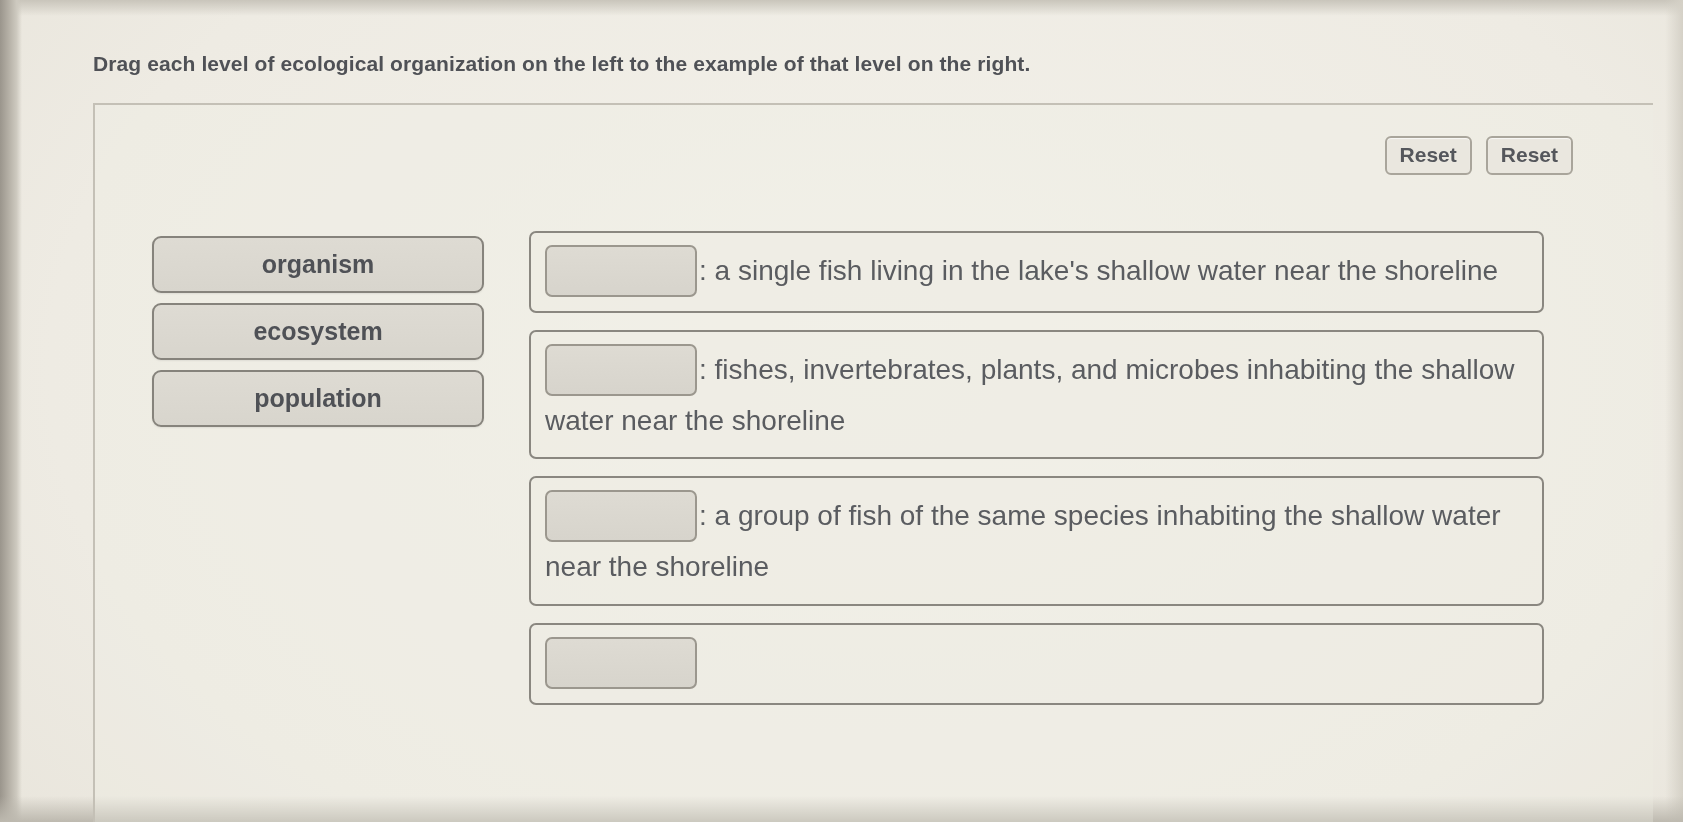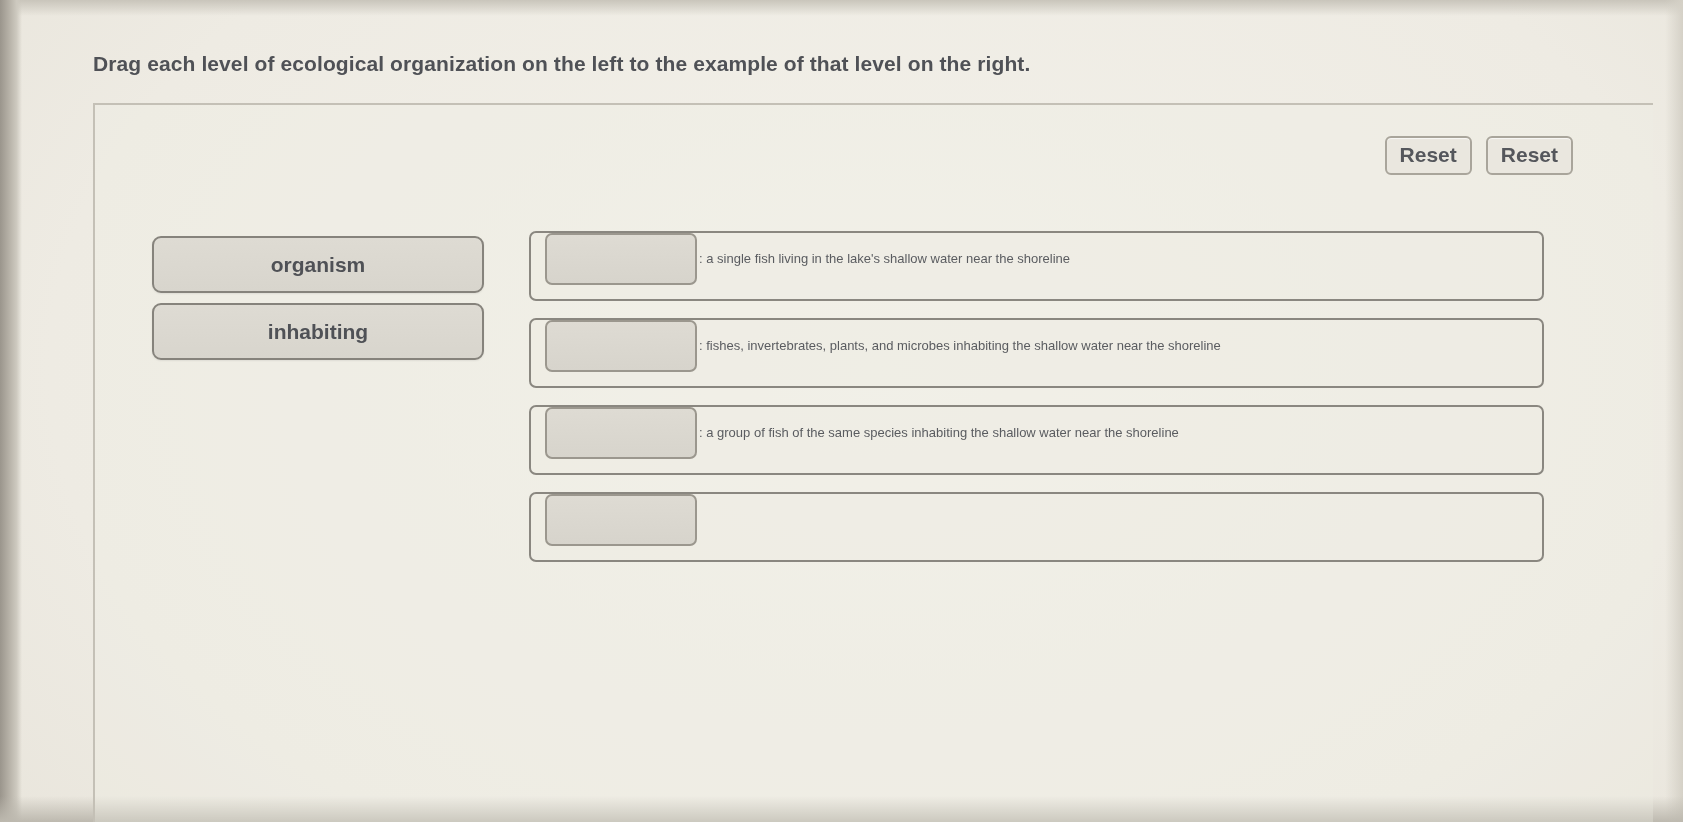--- a/index.html
+++ b/index.html
@@ -102,41 +102,41 @@
   }
   .drag-tile {
     height: 57px;
     margin-bottom: 10px;
     background: linear-gradient(180deg, #dedbd3 0%, #d8d5cd 100%);
     border: 2px solid #86837c;
     border-radius: 9px;
     display: flex;
     align-items: center;
     justify-content: center;
-    font-size: 21px;
+    font-size: 25px;
     font-weight: bold;
     color: #4f5156;
     cursor: grab;
     box-shadow: 0 1px 2px rgba(0,0,0,0.07);
   }
 
   
   #drop-targets {
     position: absolute;
     left: 434px;
     top: 126px;
     width: 1015px;
   }
   .drop-row {
     border: 2px solid #8a8780;
     border-radius: 7px;
     background: rgba(238,235,227,0.45);
     margin-bottom: 17px;
-    padding: 0 14px 14px 14px;
-    font-size: 13px;
+    padding: 12px 14px 14px 14px;
+    font-size: 28px;
     color: #5a5c60;
     line-height: 1.62;
   }
   .drop-zone {
     display: inline-block;
     vertical-align: middle;
     width: 152px;
     height: 52px;
     background: linear-gradient(180deg, #dedbd3 0%, #d7d4cc 100%);
     border: 2px solid #9b978e;
@@ -163,21 +163,22 @@
 
   <div id="panel">
 
     <div id="toolbar">
       <button class="tool-btn">Reset</button>
       <button class="tool-btn">Reset</button>
     </div>
 
     <div id="drag-source">
       <div class="drag-tile">organism</div>
-      <div class="drag-tile">inhabiting</div>
+      <div class="drag-tile">ecosystem</div>
+      <div class="drag-tile">population</div>
     </div>
 
     <div id="drop-targets">
 
       <div class="drop-row">
         <span class="drop-zone"></span><span class="drop-text">: a single fish living in the lake's shallow water near the shoreline</span>
       </div>
 
       <div class="drop-row">
         <span class="drop-zone"></span><span class="drop-text">: fishes, invertebrates, plants, and microbes inhabiting the shallow water near the shoreline</span>

